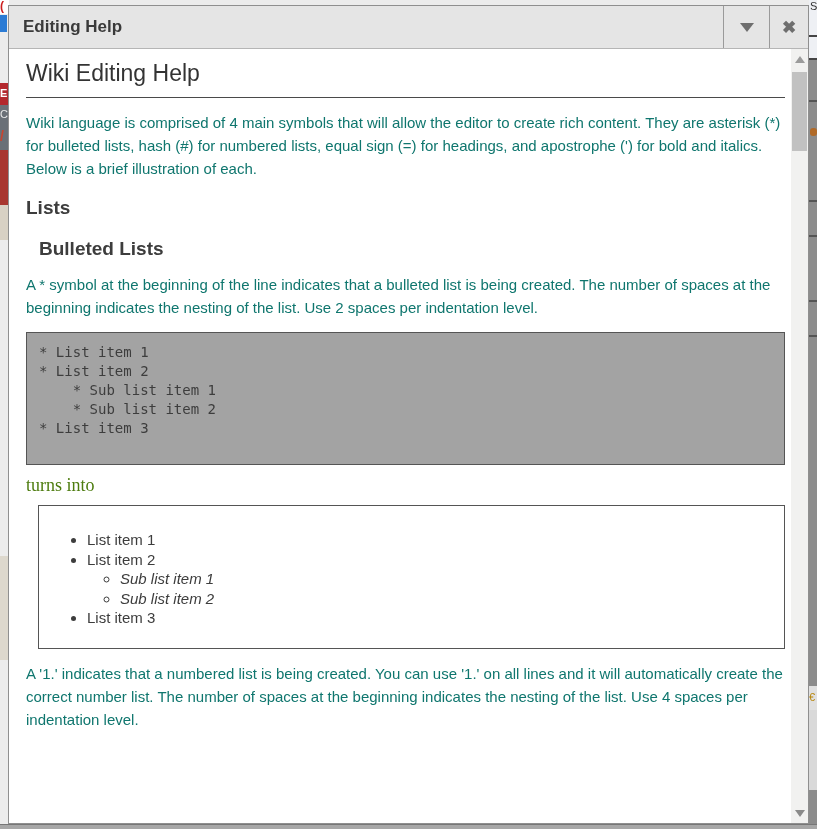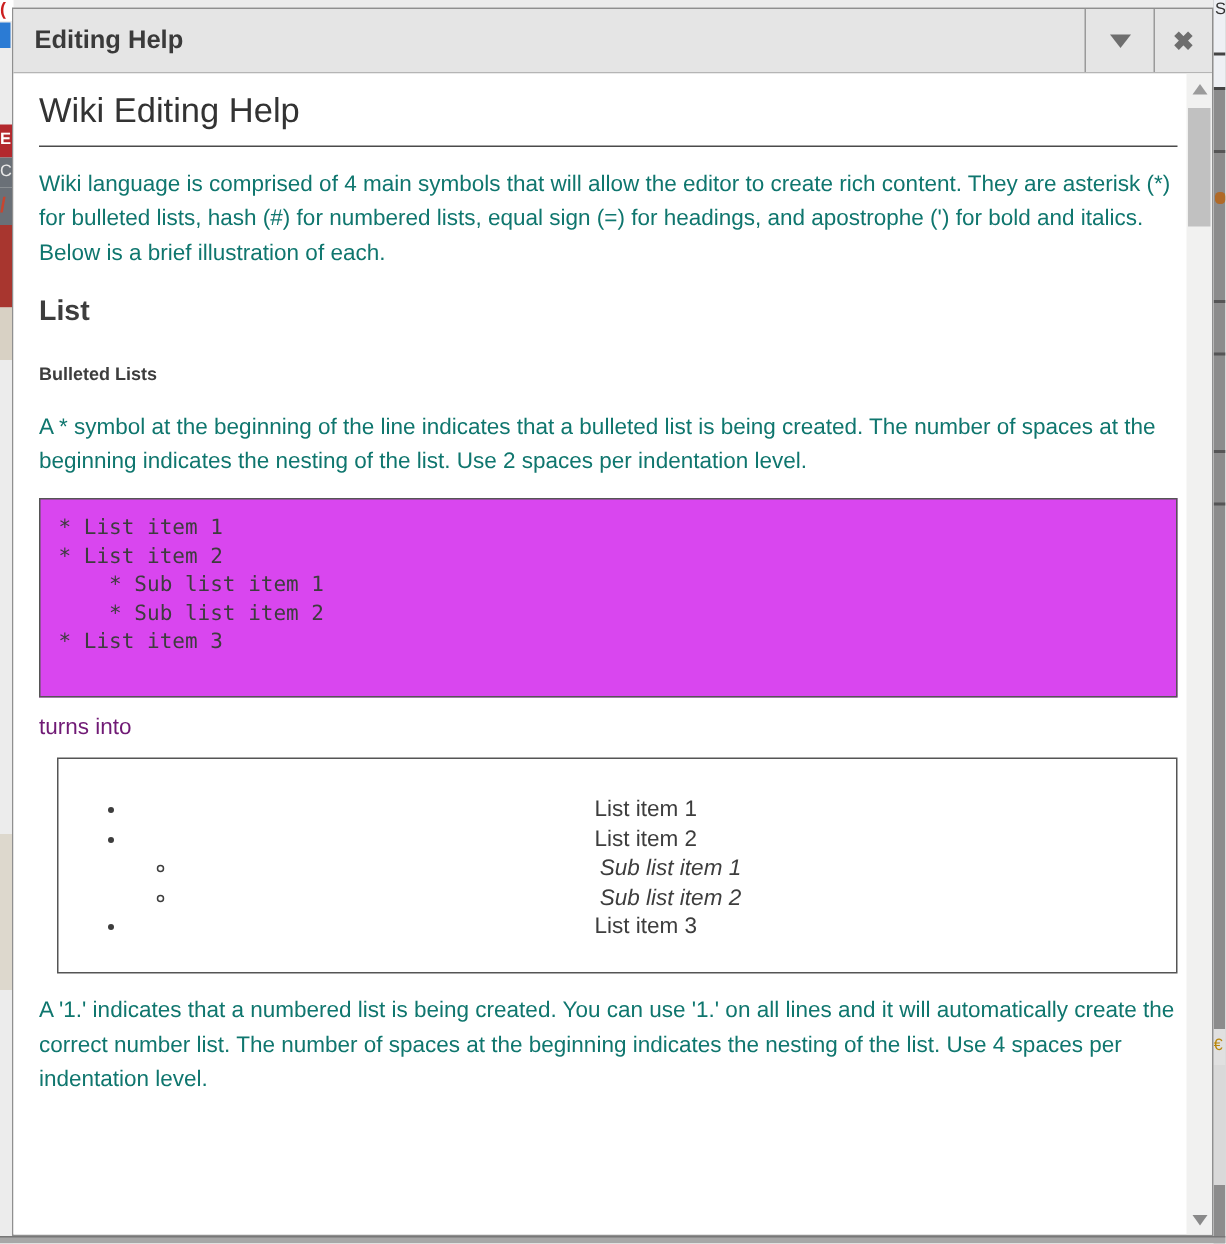--- a/index.html
+++ b/index.html
@@ -58,35 +58,34 @@
   }
   .doc{
     position:absolute;left:0;top:0;right:17px;bottom:0;overflow:hidden;
     padding:0 6px 0 17px;
   }
   h1.page-title{
     margin:10px 0 0;font-size:23px;font-weight:normal;color:#333;
     line-height:28px;padding-bottom:10px;border-bottom:1px solid #4a4a4a;
   }
   h2.sec{margin:16px 0 0;font-size:19px;font-weight:bold;color:#3d3d3d;line-height:24px;}
-  h3.sub{margin:18px 0 0;font-size:12px;font-weight:bold;color:#3d3d3d;line-height:22px;}
+  h3.sub{margin:18px 13px 0;font-size:19px;font-weight:bold;color:#3d3d3d;line-height:22px;}
   p.body{margin:13px 0 0;font-size:15px;line-height:23px;color:#0f766e;}
   .codebox{
-    margin:13px 0 0;border:1px solid #555;background:#d946ef;
+    margin:13px 0 0;border:1px solid #555;background:#a3a3a3;
   }
   .codebox pre{
     margin:0;padding:10px 12px 26px;
     font-family:"DejaVu Sans Mono","Liberation Mono",monospace;
     font-size:14px;line-height:19px;color:#3d3d3d;
   }
-  .turns{margin:9px 0 0;font-size:15px;color:#701a75;line-height:22px;}
+  .turns{margin:9px 0 0;font-size:18px;color:#4d7c0f;line-height:22px;font-family:Liberation Serif, serif;}
   .renderbox{
     margin:9px 0 0 12px;border:1px solid #555;background:#fff;
     padding:8px 10px 20px;
-    text-align:center;
   }
   .renderbox ul{margin:16px 0 0;padding-left:38px;font-size:15px;line-height:19.5px;color:#3d3d3d;}
   .renderbox ul ul{margin:0;padding-left:33px;list-style-type:circle;font-style:italic;}
   .renderbox li{margin:0;}
 
   
   .scrollbar{
     position:absolute;top:0;right:0;width:17px;bottom:0;background:#f1f1f0;
   }
   .sb-btn{
@@ -138,21 +137,21 @@
     </div>
   </div>
 
   <div class="content">
     <div class="doc">
 
       <h1 class="page-title">Wiki Editing Help</h1>
 
       <p class="body">Wiki language is comprised of 4 main symbols that will allow the editor to create rich content. They are asterisk (*) for bulleted lists, hash (#) for numbered lists, equal sign (=) for headings, and apostrophe (') for bold and italics. Below is a brief illustration of each.</p>
 
-      <h2 class="sec">List</h2>
+      <h2 class="sec">Lists</h2>
 
       <h3 class="sub">Bulleted Lists</h3>
       <p class="body">A * symbol at the beginning of the line indicates that a bulleted list is being created. The number of spaces at the beginning indicates the nesting of the list. Use 2 spaces per indentation level.</p>
 
       <div class="codebox">
         <pre>* List item 1
 * List item 2
     * Sub list item 1
     * Sub list item 2
 * List item 3</pre>

